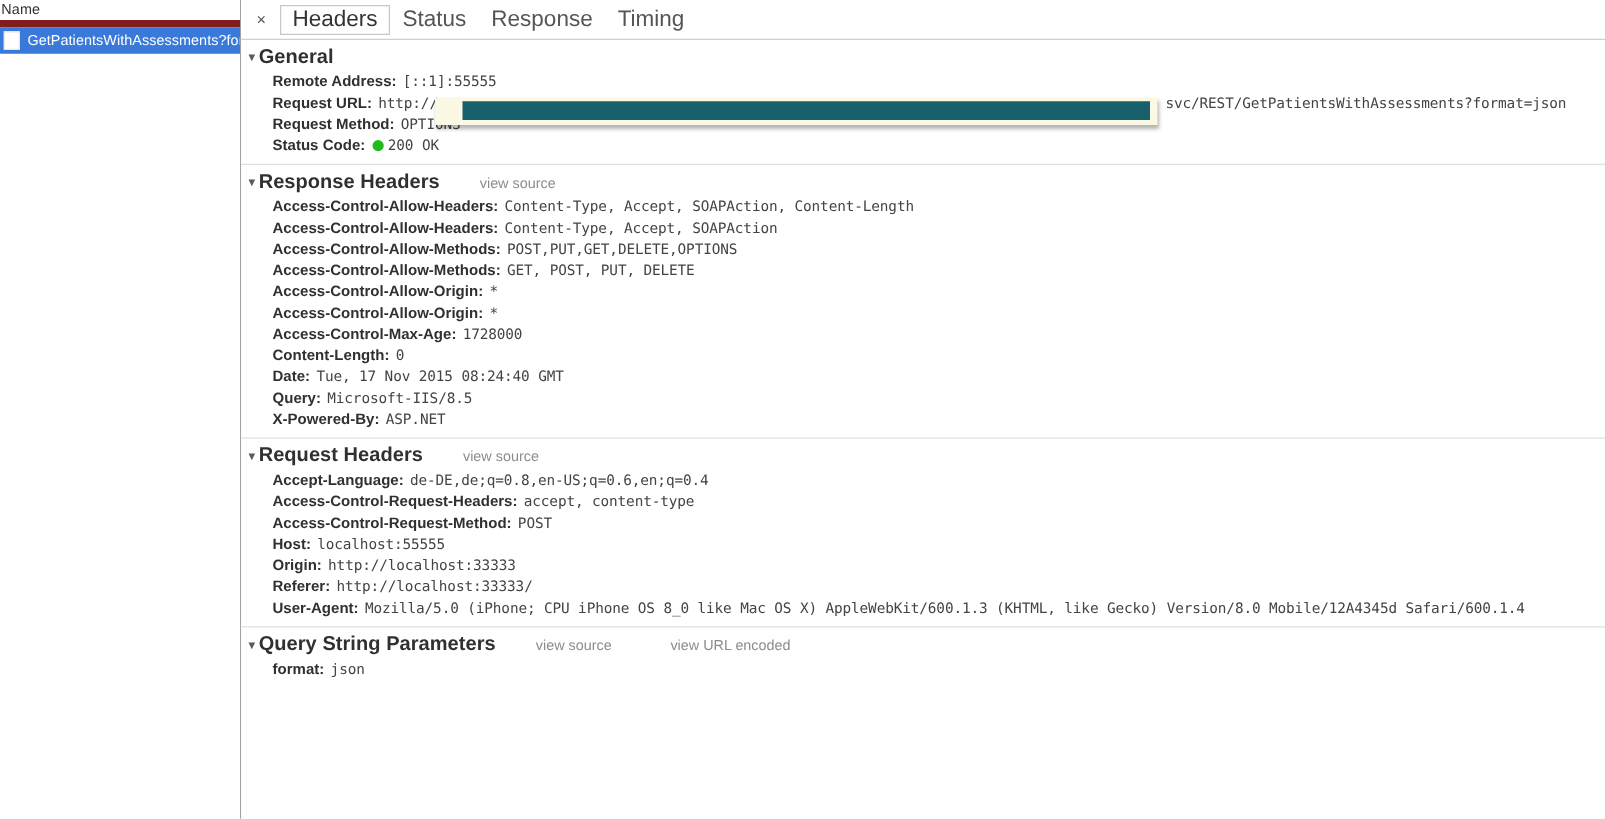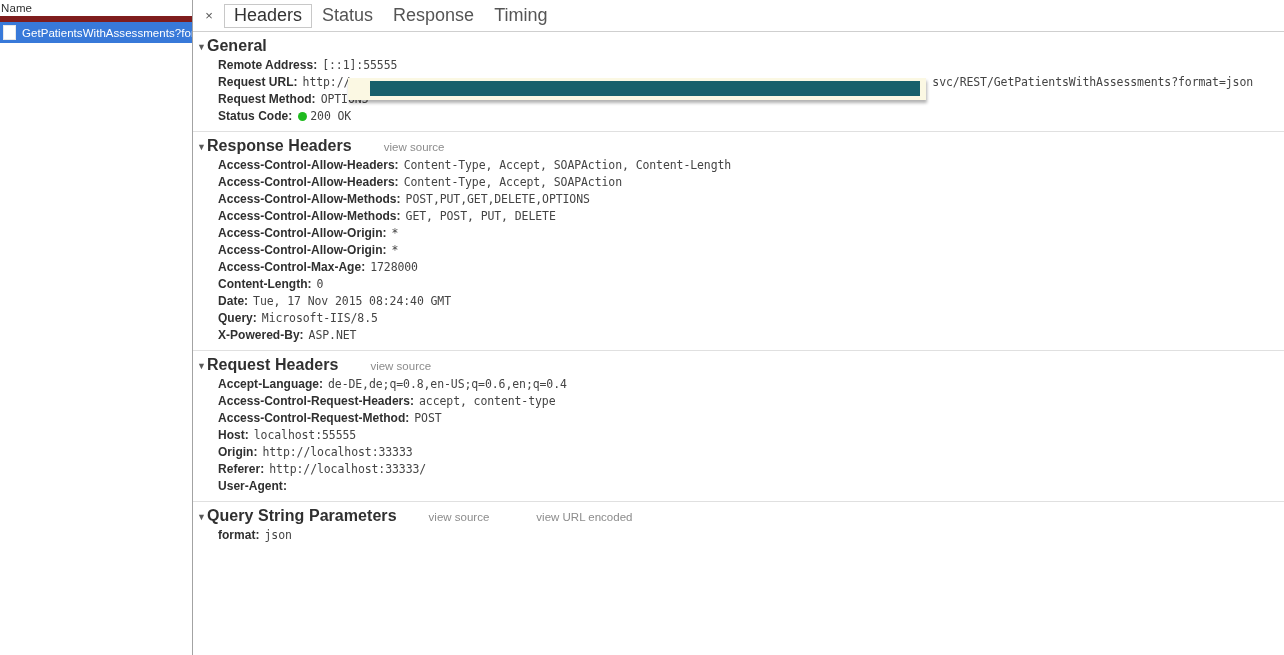--- a/index.html
+++ b/index.html
@@ -358,20 +358,21 @@
           <div class="kv-row">
               <span class="kv-key">Origin:</span>
               <span class="kv-val">http://localhost:33333</span>
             </div>
           <div class="kv-row">
               <span class="kv-key">Referer:</span>
               <span class="kv-val">http://localhost:33333/</span>
             </div>
           <div class="kv-row">
               <span class="kv-key">User-Agent:</span>
+              <span class="kv-val">Mozilla/5.0 (iPhone; CPU iPhone OS 8_0 like Mac OS X) AppleWebKit/600.1.3 (KHTML, like Gecko) Version/8.0 Mobile/12A4345d Safari/600.1.4</span>
             </div>
         </div>
         <div class="section-pad-bottom"></div>
       </div>
 
       <div class="section">
         <div class="section-title-row">
           <span class="disclosure">▼</span>
           <span class="section-title">Query String Parameters</span>
           <span class="view-source">view source</span>

